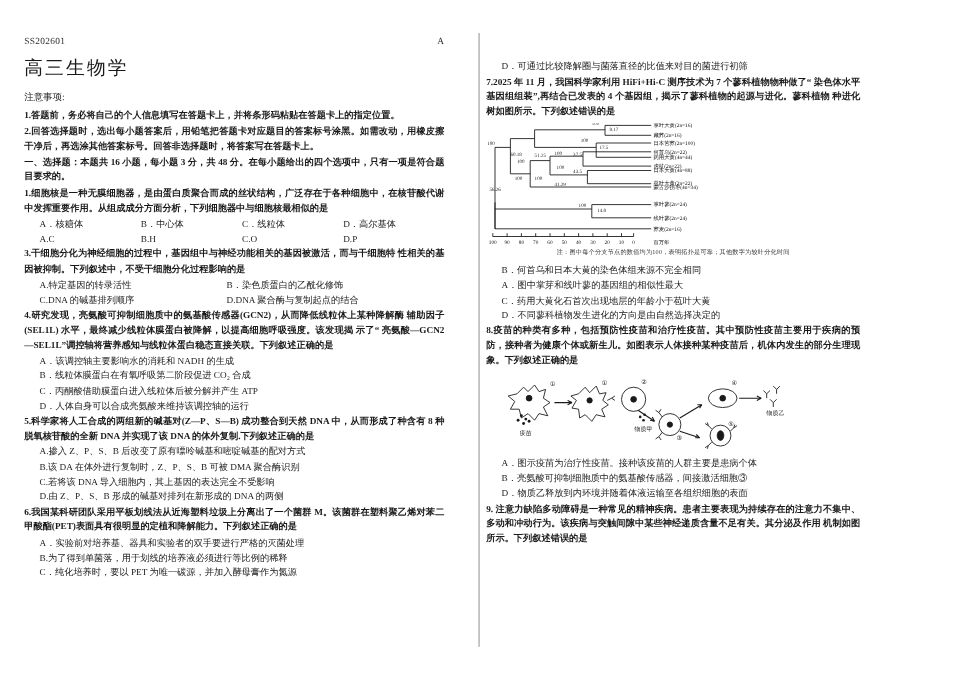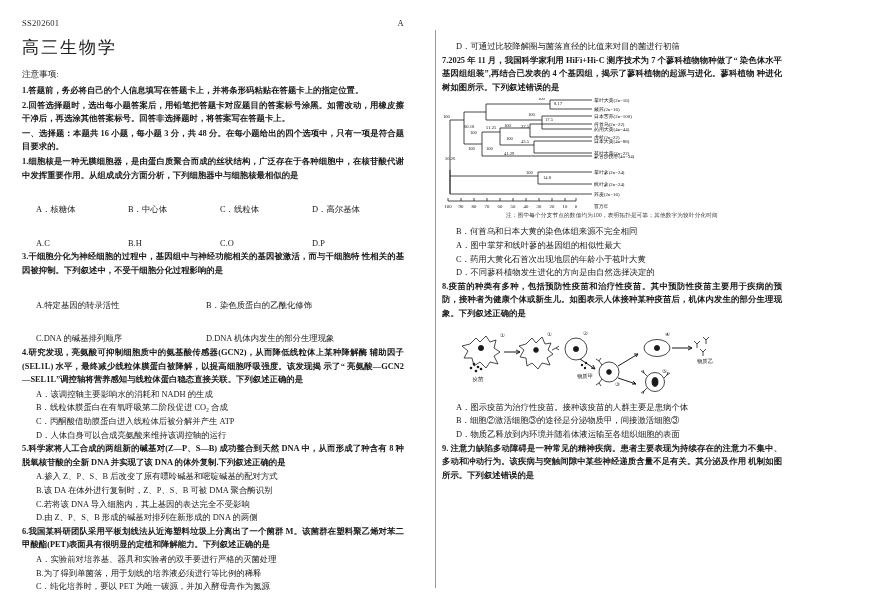--- a/index.html
+++ b/index.html
@@ -13,21 +13,21 @@
     font-family: "Liberation Serif", "DejaVu Serif", serif;
     color: #1a1a1a;
     overflow: hidden;
     position: relative;
   }
   .page {
     position: relative;
     width: 712px;
     height: 615px;
     box-sizing: border-box;
-    padding: 18px 22px 8px 22px;
+    padding: 32px 22px 8px 22px;
   }
   .divider {
     position: absolute;
     left: 435px;
     top: 30px;
     width: 0;
     height: 558px;
     border-left: 1px solid #999;
   }
   .columns {
@@ -80,21 +80,21 @@
   .opts {
     font-size: 8.4px;
     line-height: 1.62;
     margin: 0;
     padding-left: 14px;
   }
   .optrow {
     display: flex;
     margin: 0;
   }
-  .optrow .o { width: 92px; flex: 0 0 92px; margin-top: 20px; }
+  .optrow .o { width: 92px; flex: 0 0 92px; }
   .optrow .o.wide { width: 170px; flex: 0 0 170px; }
   .optline {
     font-size: 8.4px;
     line-height: 1.62;
     padding-left: 14px;
     margin: 0;
   }
 
   
   .fig-tree {
@@ -158,21 +158,21 @@
         <span class="o">D.P</span>
       </div>
 
       <p class="line q">3.干细胞分化为神经细胞的过程中，基因组中与神经功能相关的基因被激活，而与干细胞特 性相关的基因被抑制。下列叙述中，不受干细胞分化过程影响的是</p>
       <div class="opts optrow">
         <span class="o wide">A.特定基因的转录活性</span>
         <span class="o wide">B．染色质蛋白的乙酰化修饰</span>
       </div>
       <div class="opts optrow">
         <span class="o wide">C.DNA 的碱基排列顺序</span>
-        <span class="o wide">D.DNA 机体内发生的部分生理现象</span>
+        <span class="o wide">D.DNA 聚合酶与复制起点的结合</span>
       </div>
 
       <p class="line q">4.研究发现，亮氨酸可抑制细胞质中的氨基酸传感器(GCN2)，从而降低线粒体上某种降解酶 辅助因子(SEL1L) 水平，最终减少线粒体膜蛋白被降解，以提高细胞呼吸强度。该发现揭 示了“ 亮氨酸—GCN2—SEL1L”调控轴将营养感知与线粒体蛋白稳态直接关联。下列叙述正确的是</p>
       <p class="optline">A．该调控轴主要影响水的消耗和 NADH 的生成</p>
       <p class="optline">B．线粒体膜蛋白在有氧呼吸第二阶段促进 CO₂ 合成</p>
       <p class="optline">C．丙酮酸借助膜蛋白进入线粒体后被分解并产生 ATP</p>
       <p class="optline">D．人体自身可以合成亮氨酸来维持该调控轴的运行</p>
 
       <p class="line q">5.科学家将人工合成的两组新的碱基对(Z—P、S—B) 成功整合到天然 DNA 中，从而形成了种含有 8 种脱氧核苷酸的全新 DNA 并实现了该 DNA 的体外复制.下列叙述正确的是</p>
       <p class="optline">A.掺入 Z、P、S、B 后改变了原有嘌呤碱基和嘧啶碱基的配对方式</p>
@@ -387,20 +387,20 @@
 
           <g class="tk" font-size="5.4" fill="#111" text-anchor="middle">
             <text x="26" y="57">疫苗</text>
             <text x="133" y="54">物质甲</text>
             <text x="253" y="39">物质乙</text>
           </g>
         </svg>
       </div>
 
       <p class="optline">A．图示疫苗为治疗性疫苗。接种该疫苗的人群主要是患病个体</p>
-      <p class="optline">B．细胞②激活细胞③的途径是分泌物质甲，间接激活细胞③</p>
+      <p class="optline">B．亮氨酸可抑制细胞质中的氨基酸传感器，间接激活细胞③</p>
       <p class="optline">D．物质乙释放到内环境并随着体液运输至各组织细胞的表面</p>
 
       <p class="line q">9. 注意力缺陷多动障碍是一种常见的精神疾病。患者主要表现为持续存在的注意力不集中、多动和冲动行为。该疾病与突触间隙中某些神经递质含量不足有关。其分泌及作用 机制如图所示。下列叙述错误的是</p>
 
     </div>
   </div>
 </div>
 
 </body></html>

